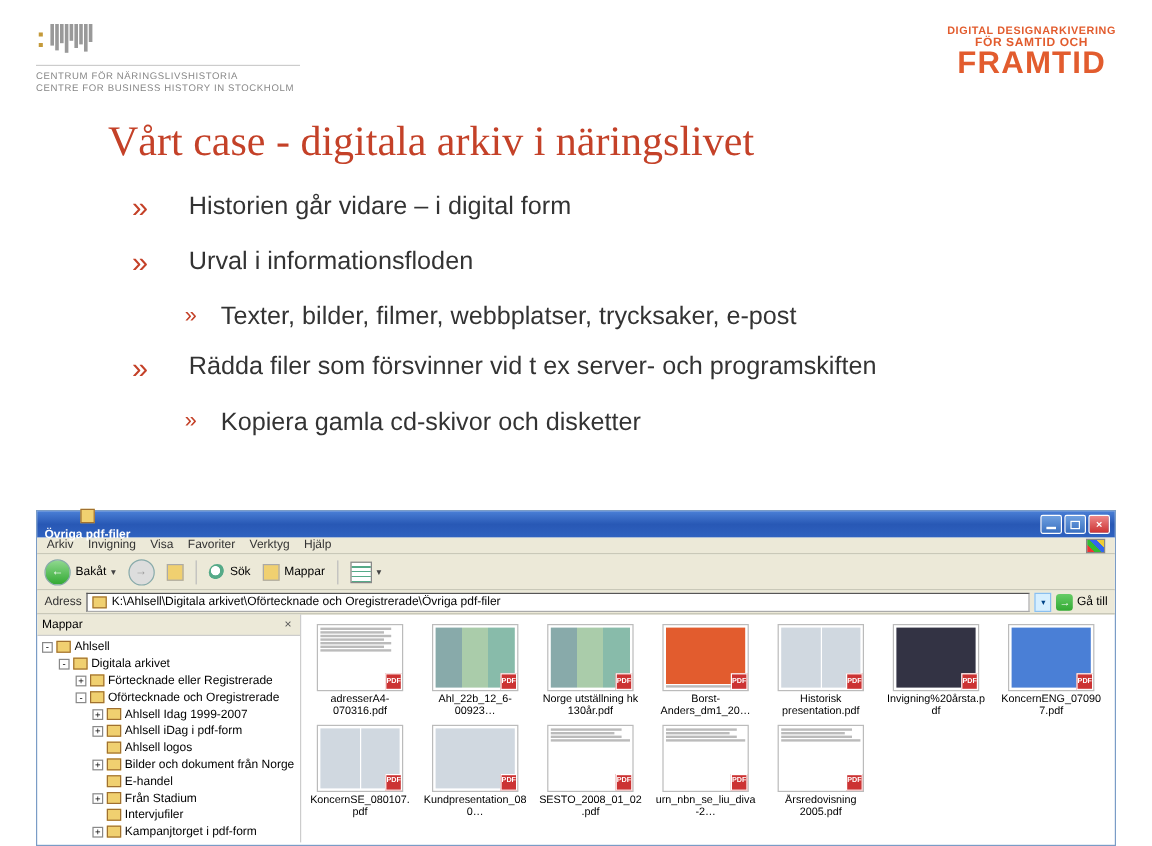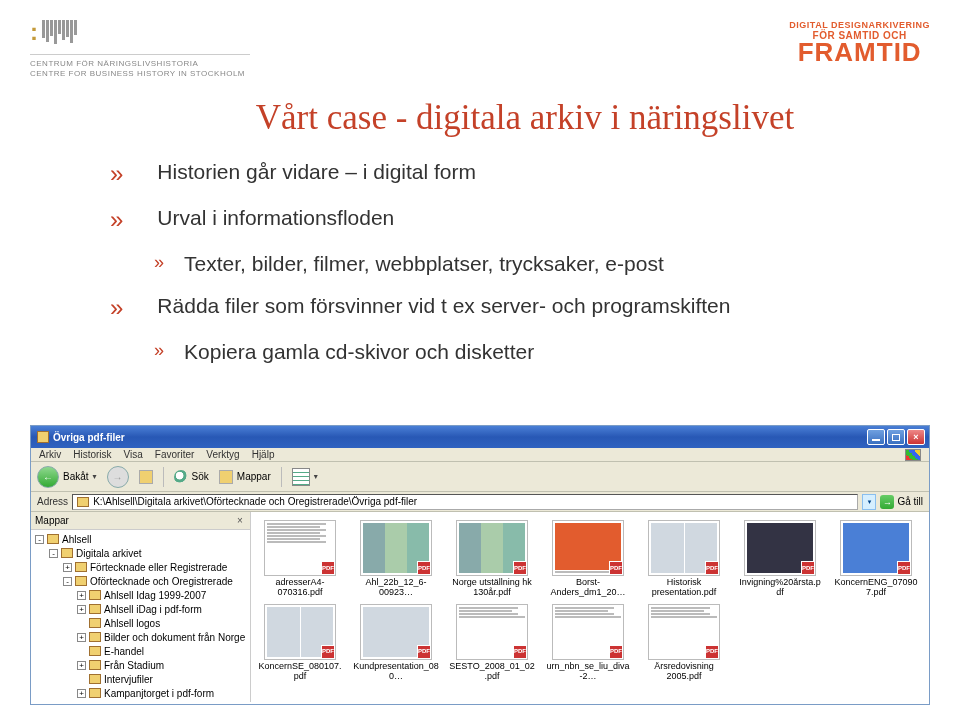--- a/index.html
+++ b/index.html
@@ -21,31 +21,31 @@
 .logo-bar.b9 { height: 15px; }
 .logo-colon { font-size: 24px; font-weight: bold; color: #c49a3a; line-height: 0.5; }
 .logo-left-text { font-size: 8px; letter-spacing: 0.5px; color: #888; line-height: 1.3; }
 .logo-left-divider { border-top: 1px solid #ccc; width: 220px; margin: 4px 0; }
 
 .logo-right { text-align: center; }
 .logo-right-top { font-size: 9px; font-weight: bold; color: #e25c2e; letter-spacing: 0.5px; }
 .logo-right-mid { font-size: 10px; font-weight: bold; color: #e25c2e; letter-spacing: 0.5px; }
 .logo-right-big { font-size: 26px; font-weight: 900; color: #e25c2e; letter-spacing: 1px; line-height: 0.9; }
 
-.title { font-family: Georgia, 'Times New Roman', serif; font-size: 35px; color: #c44128; padding: 18px 0 22px 90px; font-weight: normal; text-align: center; }
+.title { font-family: Georgia, 'Times New Roman', serif; font-size: 35px; color: #c44128; padding: 18px 0 22px 90px; font-weight: normal; }
 
 .bullets { padding-left: 110px; }
 .bullet { display: flex; align-items: flex-start; margin-bottom: 18px; font-size: 21px; color: #333; }
 .bullet .bm { color: #c44128; font-family: Arial, sans-serif; font-size: 24px; margin-right: 34px; flex-shrink: 0; font-weight: normal; }
 .bullet.sub { padding-left: 44px; }
 .bullet.sub .bm { font-size: 18px; margin-right: 20px; color: #c44128; }
 
 .explorer { position: absolute; bottom: 0; left: 30px; right: 30px; height: 280px; border: 1px solid #7a9cc6; background: #fff; font-size: 10px; }
 .xp-titlebar { background: linear-gradient(#4a7fd6,#2858b5,#2f62c0); height: 22px; display: flex; align-items: center; justify-content: space-between; padding: 0 4px 0 6px; color: #fff; font-weight: bold; }
-.xp-titlebar .ttl { display: flex; align-items: center; gap: 4px; }
+.xp-titlebar .ttl { display: flex; align-items: center; gap: 4px; flex-direction: column; }
 .xp-titlebar .icoy { width: 12px; height: 12px; background: #f0d070; border: 1px solid #a07030; }
 .xp-wb { display: flex; gap: 2px; }
 .xp-btn { width: 18px; height: 16px; background: linear-gradient(#6fa0e0,#3a70c0); border: 1px solid #fff; border-radius: 2px; display: flex; align-items: center; justify-content: center; color: #fff; font-size: 9px; }
 .xp-btn.close { background: linear-gradient(#e88,#c33); }
 .xp-btn .xp-min { width: 8px; height: 2px; background: #fff; margin-top: 6px; }
 .xp-btn .xp-max { width: 8px; height: 7px; border: 1.5px solid #fff; }
 .xp-btn .x { font-weight: bold; }
 
 .xp-menubar { background: #ece9d8; height: 14px; display: flex; align-items: center; gap: 12px; padding: 0 8px; color: #333; border-bottom: 1px solid #c0c0b0; }
 .xp-menubar span { cursor: default; }
@@ -170,21 +170,21 @@
           <div class="xp-max"></div>
         </div>
       <div class="xp-btn close">
           <span class="x">×</span>
         </div>
     </div>
   </div>
 
   <div class="xp-menubar" id="menubar">
     <span>Arkiv</span>
-      <span>Historisk</span>
+      <span>Invigning</span>
       <span>Visa</span>
       <span>Favoriter</span>
       <span>Verktyg</span>
       <span>Hjälp</span>
       <div class="xp-winicon"></div>
   </div>
 
   <div class="xp-toolbar">
     <div class="tb-back">
       <div class="tb-circle g">←</div>

